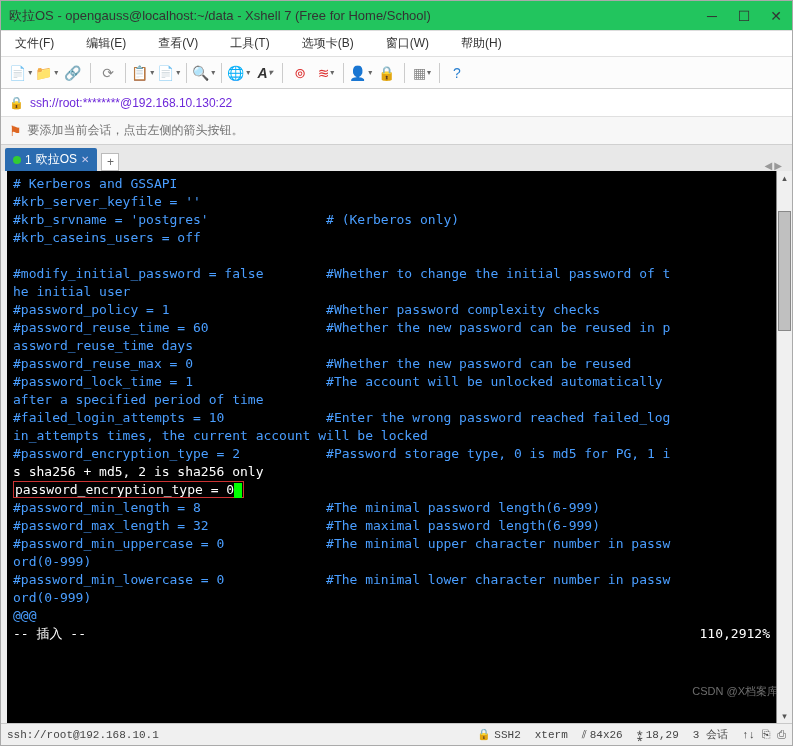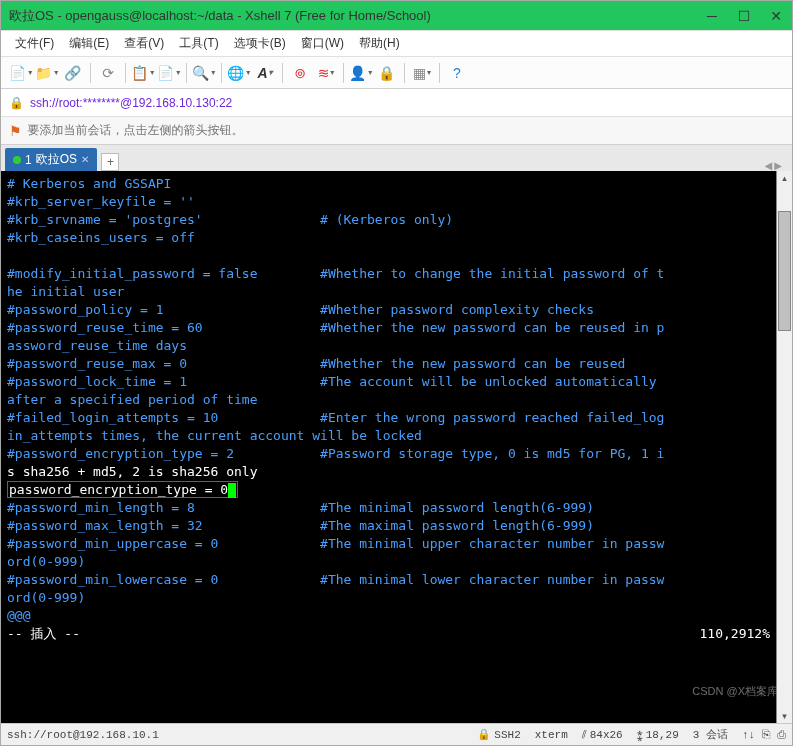--- a/index.html
+++ b/index.html
@@ -3,21 +3,21 @@
 <meta charset="utf-8">
 <style>
 * { margin: 0; padding: 0; box-sizing: border-box; }
 body { font-family: "Microsoft YaHei", sans-serif; font-size: 12px; background: #f0f0f0; width: 793px; height: 746px; display: flex; flex-direction: column; border: 1px solid #aaa; }
 
 .titlebar { height: 30px; display: flex; align-items: center; padding: 0 8px; background: #22c55e; border-bottom: 1px solid #ddd; }
 .titlebar-title { flex: 1; font-size: 13px; color: #333; }
 .win-controls { display: flex; gap: 16px; }
 .win-btn { width: 16px; height: 16px; display: flex; align-items: center; justify-content: center; font-size: 14px; color: #333; }
 
-.menubar { height: 26px; display: flex; align-items: center; padding: 0 8px; gap: 3px; background: #fff; border-bottom: 1px solid #e0e0e0; }
+.menubar { height: 26px; display: flex; align-items: center; padding: 0 8px; gap: 20px; background: #fff; border-bottom: 1px solid #e0e0e0; }
 .menubar span { padding: 2px 6px; color: #333; font-size: 12px; }
 
 .toolbar { height: 32px; display: flex; align-items: center; padding: 0 8px; gap: 2px; background: #fcfcfc; border-bottom: 1px solid #d0d0d0; }
 .tool-btn { width: 24px; height: 24px; display: flex; align-items: center; justify-content: center; font-size: 14px; position: relative; }
 .tool-btn.dd::after { content: "▾"; font-size: 8px; color: #666; margin-left: 1px; }
 .tool-sep { width: 1px; height: 20px; background: #ccc; margin: 0 3px; }
 
 .addrbar { height: 28px; display: flex; align-items: center; padding: 0 8px; gap: 6px; background: #fff; border-bottom: 1px solid #e0e0e0; }
 .lock-icon { color: #e6b800; font-size: 12px; }
 .addr-text { color: #6d28d9; font-size: 12px; }
@@ -26,21 +26,21 @@
 .flag-icon { color: #d62; font-size: 14px; }
 .hint-text { color: #737373; font-size: 12px; }
 
 .tabbar { height: 26px; display: flex; align-items: flex-end; padding: 0 4px; background: #e8e8e8; position: relative; }
 .tab { display: flex; align-items: center; gap: 4px; padding: 3px 8px; background: #2b6cb0; color: #fff; font-size: 12px; border-radius: 2px 2px 0 0; }
 .tab .dot { width: 8px; height: 8px; border-radius: 50%; background: #3c3; }
 .tab .close { font-size: 10px; color: #cce; }
 .tab-add { width: 18px; height: 18px; border: 1px solid #bbb; background: #fff; display: flex; align-items: center; justify-content: center; margin-left: 4px; font-size: 12px; color: #666; }
 .tab-nav { margin-left: auto; display: flex; gap: 2px; color: #999; font-size: 10px; padding: 0 6px; }
 
-.terminal-wrap { flex: 1; display: flex; background: #000; position: relative; overflow: hidden; }
+.terminal-wrap { flex: 1; display: flex; background: #000; position: relative; overflow: hidden; margin-left: 6px; }
 .terminal { flex: 1; padding: 4px 6px; font-family: "Consolas", monospace; font-size: 13px; line-height: 18px; color: #4a9eff; white-space: pre; overflow: hidden; }
 .terminal .hl { color: #fff; }
 .terminal .hlbox { border: 1px solid #c33; padding: 0 1px; }
 .terminal .cursor { background: #0f0; display: inline-block; width: 8px; height: 15px; vertical-align: middle; }
 .terminal .status { color: #fff; display: flex; }
 .terminal .status .s1 { flex: 1; }
 .vscroll { width: 16px; background: #f0f0f0; border-left: 1px solid #888; position: relative; }
 .vscroll .thumb { position: absolute; left: 1px; right: 1px; top: 40px; height: 120px; background: #c0c0c0; border: 1px solid #888; }
 .vscroll .arr { position: absolute; left: 0; right: 0; height: 14px; display:flex; align-items:center; justify-content:center; font-size:9px; color:#555; }
 .vscroll .arr.up { top: 0; } .vscroll .arr.dn { bottom: 0; }

